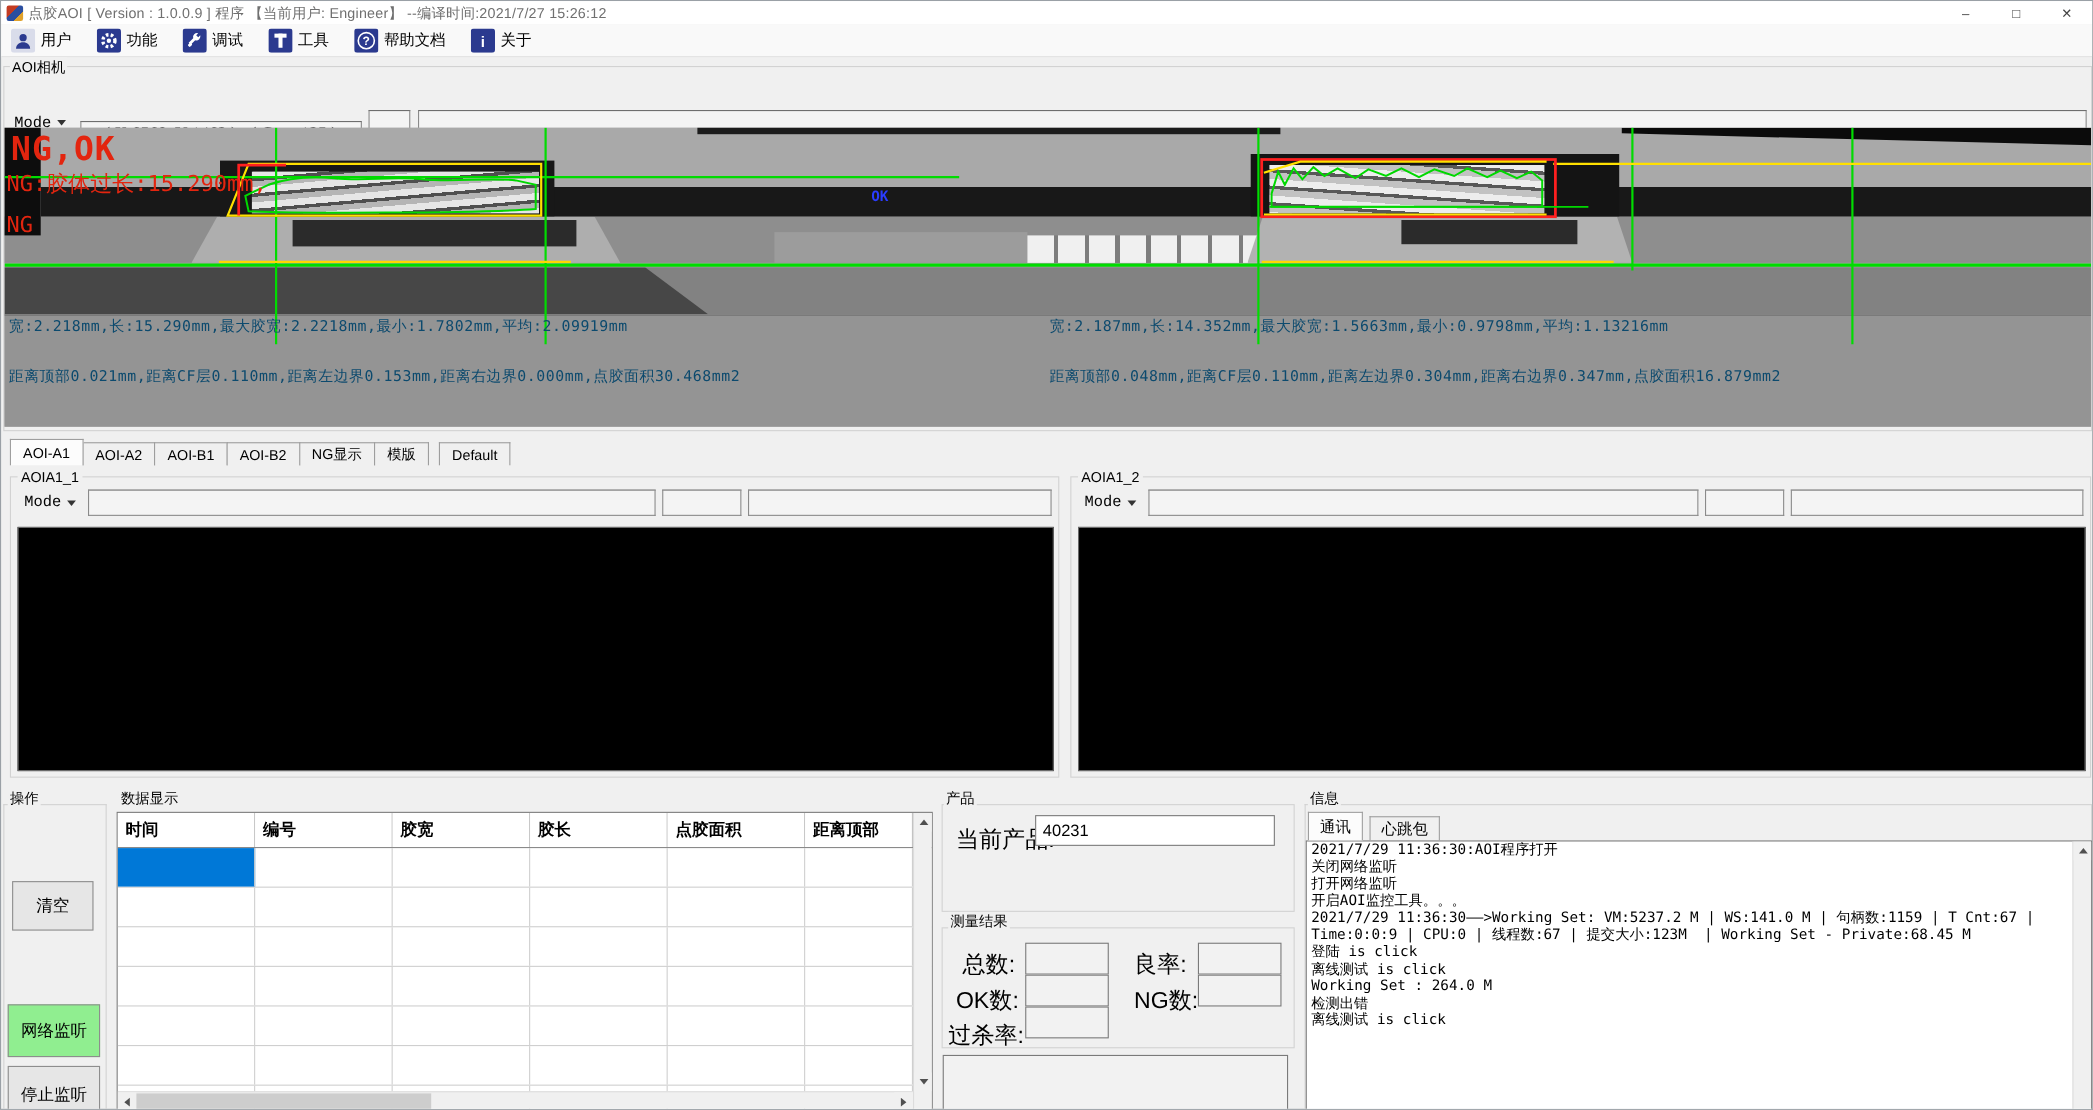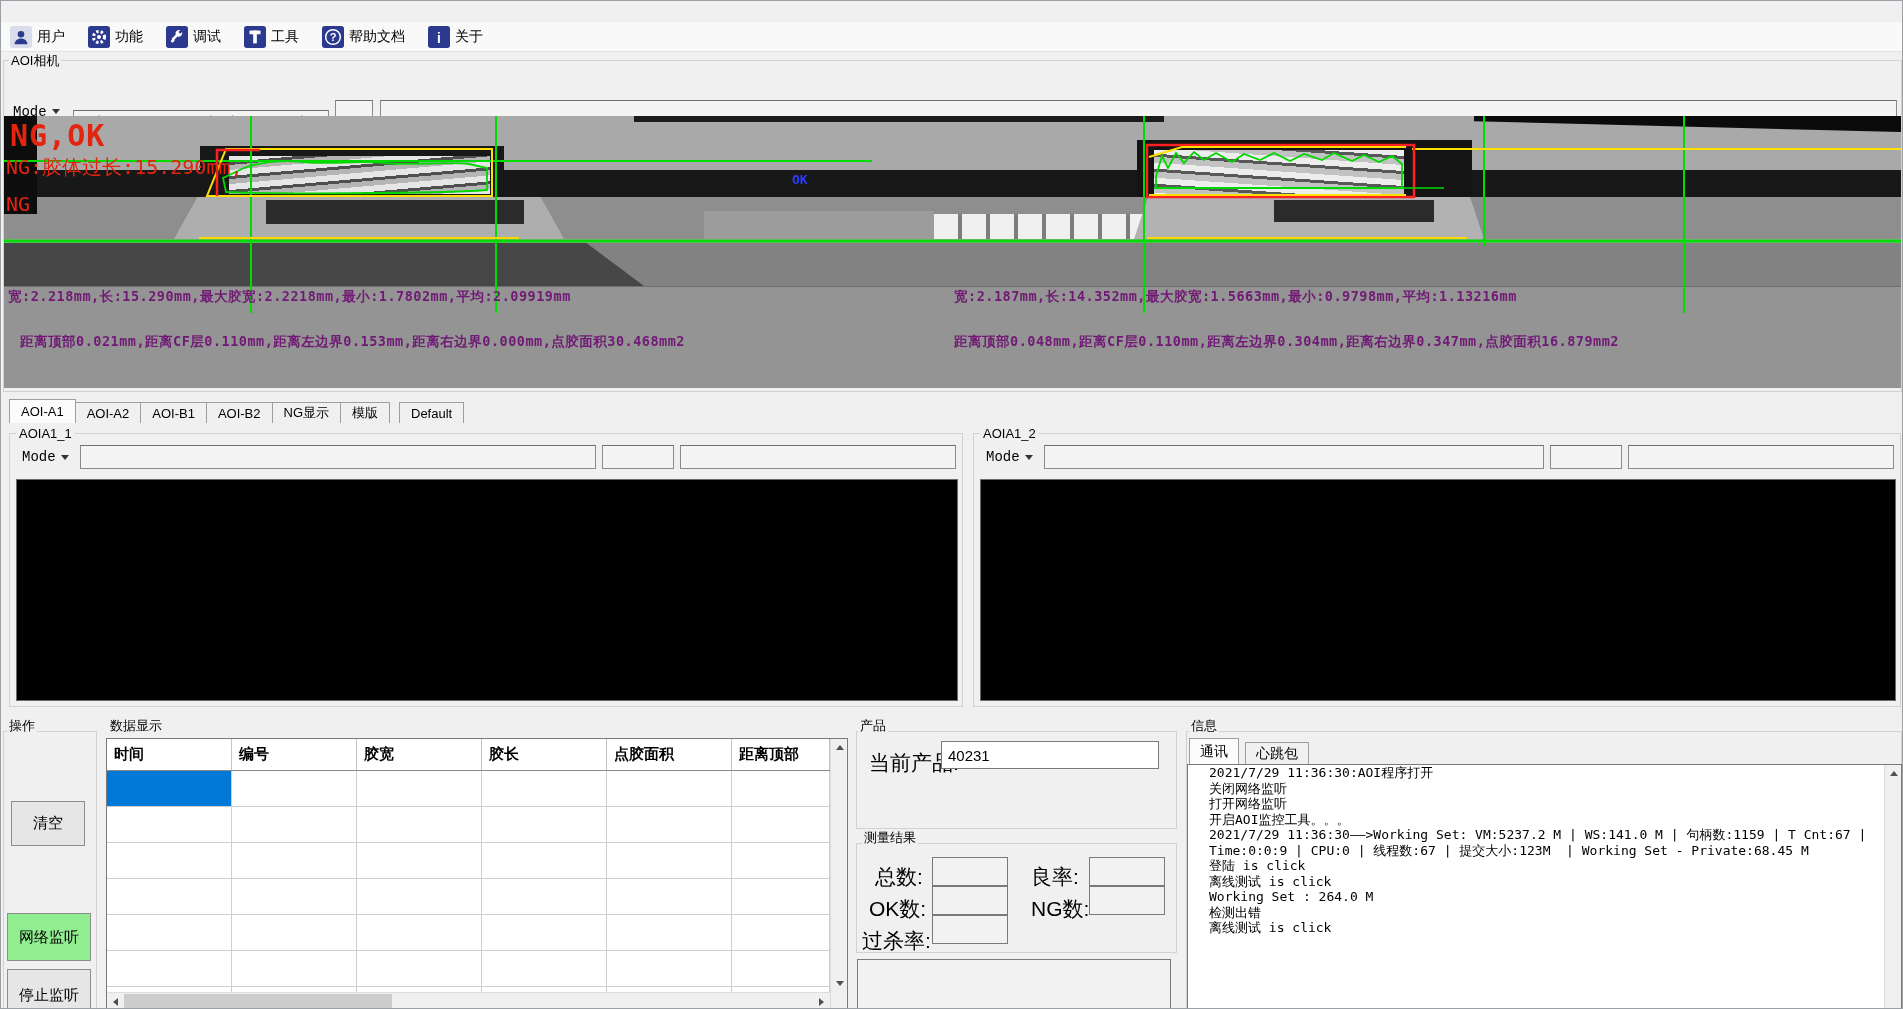--- a/index.html
+++ b/index.html
@@ -62,21 +62,21 @@
   .cam-low{left:0;top:127px;width:1897px;height:43px;background:#828282;}
   .cam-lowL{left:0;top:127px;width:640px;height:43px;background:#474747;
             clip-path:polygon(0 0,91% 0,100% 100%,0 100%);}
   .cam-bottom{left:0;top:170px;width:1897px;height:102px;background:#949494;border-top:1px solid #6f6f6f;}
   .cam svg{position:absolute;left:0;top:0;pointer-events:none;}
   .ov-txt{position:absolute;font-family:"DejaVu Sans Mono","Liberation Mono",monospace;white-space:nowrap;}
   .txt-result{left:6px;top:2px;font-size:30px;font-weight:bold;color:#e3250f;letter-spacing:1px;}
   .txt-reason{left:2px;top:38px;font-size:20px;color:#e3250f;}
   .txt-ng{left:2px;top:76px;font-size:20px;color:#e3250f;}
   .txt-ok{left:788px;top:56px;font-size:13px;font-weight:bold;color:#2a3cff;}
-  .txt-blue{font-size:13.5px;font-weight:bold;color:#701a75;letter-spacing:.5px;}
+  .txt-blue{font-size:13.5px;font-weight:normal;color:#0c4a6e;letter-spacing:.5px;}
 
   
   .tabstrip{position:absolute;left:8px;top:398px;display:flex;align-items:flex-end;height:24px;z-index:2;}
   .tab{height:21px;padding:0 11px;display:flex;align-items:center;font-size:13px;
        background:#f0f0f0;border:1px solid #9e9e9e;border-bottom:none;margin-right:-1px;cursor:pointer;}
   .tab.active{height:24px;background:#fcfcfc;position:relative;z-index:3;}
   .tab.gap{margin-left:10px;}
 
   
   .panelbox{position:absolute;border:1px solid #d2d2d2;}
@@ -115,28 +115,37 @@
   .textbox{position:absolute;border:1px solid #7a7a7a;background:#fff;font-size:15px;
            display:flex;align-items:center;padding-left:6px;}
 
   
   .info-tab{position:absolute;display:flex;align-items:center;padding:0 10px;font-size:14px;
             border:1px solid #9e9e9e;border-bottom:none;background:#f0f0f0;cursor:pointer;}
   .info-tab.active{background:#fcfcfc;z-index:3;}
   .logbox{position:absolute;left:1186px;top:763px;width:715px;height:246px;background:#fff;
           border:1px solid #7a7a7a;overflow:hidden;}
   .log-line{font-family:"DejaVu Sans Mono","Liberation Mono",monospace;font-size:13px;
-            line-height:15.5px;white-space:pre;padding-left:21px;}
+            line-height:15.5px;white-space:pre;padding-left:4px;}
   .log-vscroll{position:absolute;right:0;top:0;width:17px;height:100%;background:#f0f0f0;border-left:1px solid #dcdcdc;}
 </style>
 </head>
 <body>
 
 <div class="win">
 
+  <div class="titlebar">
+    <span class="app-icon"></span>
+    <span class="title-text">点胶AOI [ Version : 1.0.0.9 ]  程序 【当前用户:  Engineer】 --编译时间:2021/7/27 15:26:12</span>
+    <span class="win-ctrls">
+      <span class="win-ctrl">–</span>
+      <span class="win-ctrl">□</span>
+      <span class="win-ctrl">✕</span>
+    </span>
+  </div>
 
   <div class="toolbar">
     <span class="tb-btn">
       <svg class="tb-ic" viewBox="0 0 24 24">
           <rect width="24" height="24" rx="3" fill="#d9dcea"></rect>
           <circle cx="12" cy="9" r="3.6" fill="#2b3a8f"></circle>
           <path d="M5 20c0-4 3.2-6.4 7-6.4s7 2.4 7 6.4z" fill="#2b3a8f"></path>
         </svg>
       <span class="tb-label">用户</span>
     </span>
@@ -237,21 +246,21 @@
       <line x1="1145" y1="79" x2="1402" y2="79" stroke="#ffe000" stroke-width="2"></line>
       <polyline points="1152,60 1158,40 1164,52 1172,37 1180,47 1190,36 1200,44 1212,37 1228,46 1240,38 1256,44 1270,37 1286,45 1300,38 1318,44 1330,37 1348,45 1360,39 1375,46 1388,40 1398,48 1398,72 1152,72 1152,60" fill="none" stroke="#00d800" stroke-width="1.8"></polyline>
       <line x1="1150" y1="72" x2="1440" y2="72" stroke="#00d800" stroke-width="1.5"></line>
     </svg>
 
     <span class="ov-txt txt-result">NG,OK</span>
     <span class="ov-txt txt-reason">NG:胶体过长:15.290mm,</span>
     <span class="ov-txt txt-ng">NG</span>
     <span class="ov-txt txt-ok">OK</span>
     <span class="ov-txt txt-blue" style="left:4px;top:172px;">宽:2.218mm,长:15.290mm,最大胶宽:2.2218mm,最小:1.7802mm,平均:2.09919mm</span>
-    <span class="ov-txt txt-blue" style="left:4px;top:217px;margin-left:12px;">距离顶部0.021mm,距离CF层0.110mm,距离左边界0.153mm,距离右边界0.000mm,点胶面积30.468mm2</span>
+    <span class="ov-txt txt-blue" style="left:4px;top:217px;">距离顶部0.021mm,距离CF层0.110mm,距离左边界0.153mm,距离右边界0.000mm,点胶面积30.468mm2</span>
     <span class="ov-txt txt-blue" style="left:950px;top:172px;">宽:2.187mm,长:14.352mm,最大胶宽:1.5663mm,最小:0.9798mm,平均:1.13216mm</span>
     <span class="ov-txt txt-blue" style="left:950px;top:217px;">距离顶部0.048mm,距离CF层0.110mm,距离左边界0.304mm,距离右边界0.347mm,点胶面积16.879mm2</span>
   </div>
 
   <div class="tabstrip">
     <span class="tab active">AOI-A1</span>
     <span class="tab">AOI-A2</span>
     <span class="tab">AOI-B1</span>
     <span class="tab">AOI-B2</span>
     <span class="tab">NG显示</span>

